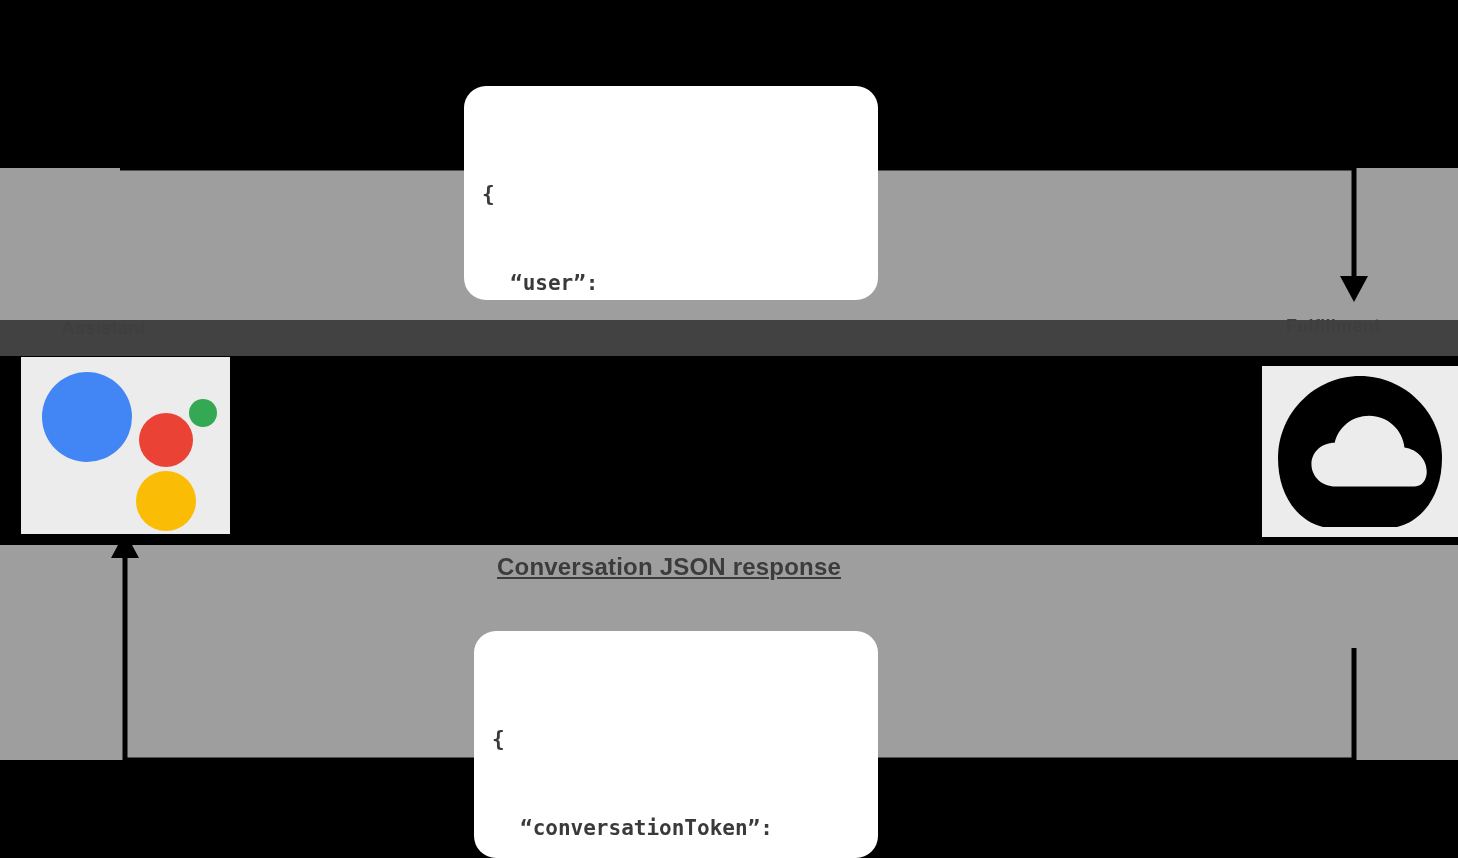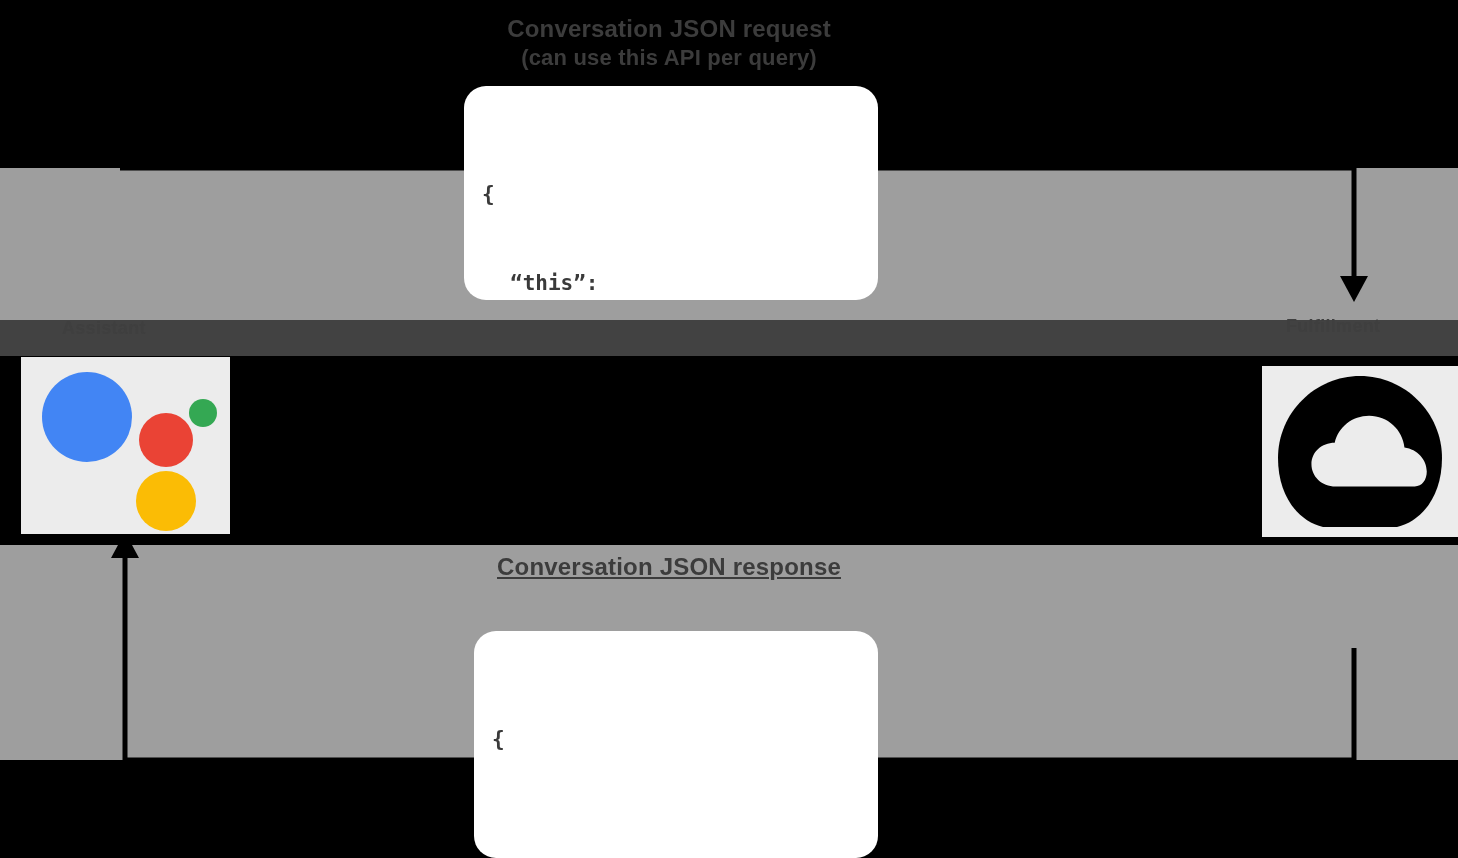--- a/index.html
+++ b/index.html
@@ -112,28 +112,24 @@
       <path d="M 120 168 L 1354 168 L 1354 278" fill="none" stroke="#000000" stroke-width="5"></path>
       <polygon points="1340,276 1368,276 1354,302" fill="#000000"></polygon>
     </g>
 
     <g>
       <path d="M 1354 648 L 1354 760 L 125 760 L 125 556" fill="none" stroke="#000000" stroke-width="5"></path>
       <polygon points="111,558 139,558 125,532" fill="#000000"></polygon>
     </g>
   </svg>
 
-  <div class="title-block" id="request-title">
-    <div class="line1">Conversation JSON request</div>
-    <div class="line2">(can use this API per query)</div>
-  </div>
 
   <div class="json-card" id="request-card">
     <span class="json-line">{</span>
-    <span class="json-line json-indent">“this”:</span>
+    <span class="json-line json-indent">“user”:</span>
     
     
     
   </div>
 
   <div class="endpoint-label" id="assistant-label">Assistant</div>
   <div class="endpoint-label" id="fulfillment-label">Fulfillment</div>
 
   <div class="icon-tile" id="assistant-icon">
     <svg viewBox="0 0 209 177" width="209" height="177" xmlns="http://www.w3.org/2000/svg">
@@ -161,18 +157,19 @@
                C 171 115 166 122 158 122 Z" transform="translate(-11,-6) scale(0.93) translate(18,14)" fill="#ececec"></path>
     </svg>
   </div>
 
   <div class="title-block" id="response-title">
     <div class="line1">Conversation JSON response</div>
   </div>
 
   <div class="json-card" id="response-card">
     <span class="json-line">{</span>
+    <span class="json-line json-indent">“conversationToken”:</span>
     
     
     
   </div>
 
 </div>
 
 </body></html>

